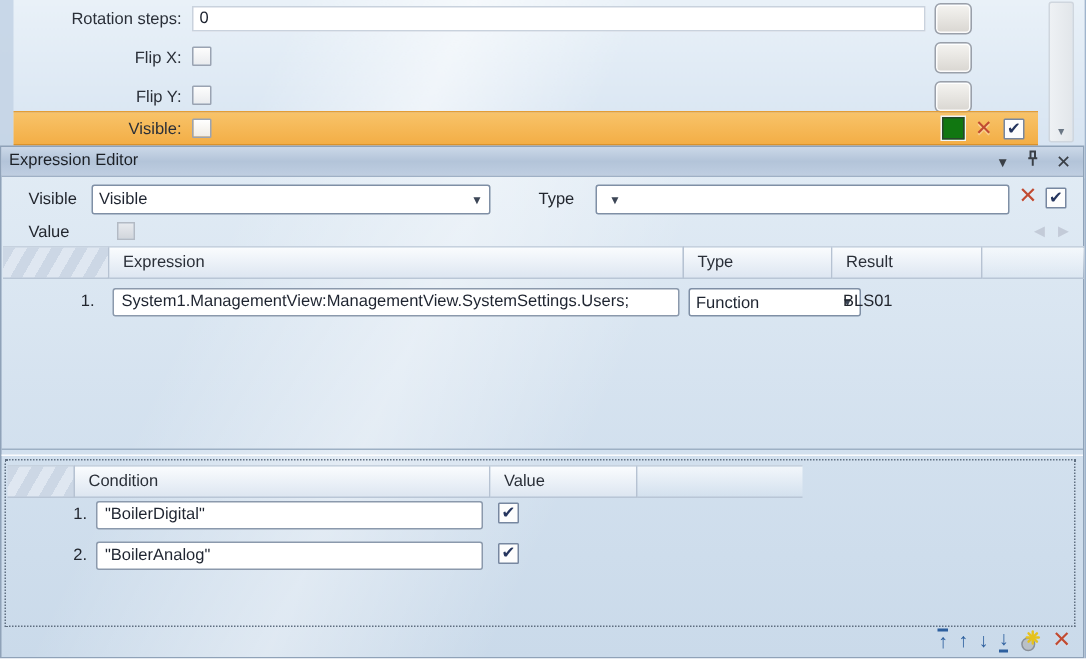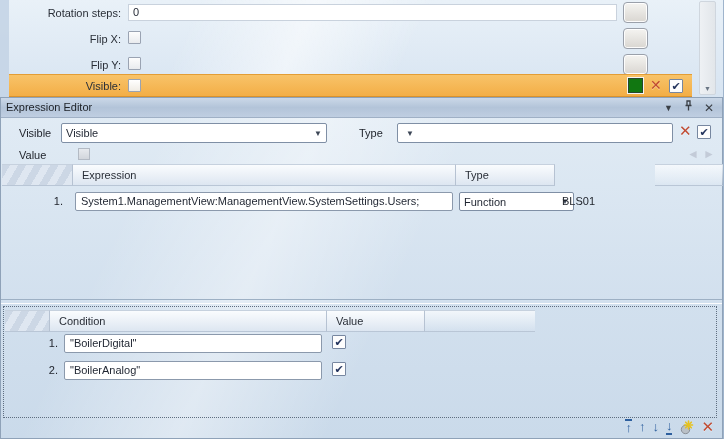--- a/index.html
+++ b/index.html
@@ -197,20 +197,21 @@
     <div class="cb-checked" style="left:696px; top:27px;"><span>✔</span></div>
 
     <span class="lbl" style="left:18px; top:51px;">Value</span>
     <div class="cb-disabled" style="left:77px; top:50px;"></div>
     <span class="nav-arrow" style="left:686px; top:49px;">◄</span>
     <span class="nav-arrow" style="left:702px; top:49px;">►</span>
 
     <div class="th-cell th-stub" style="left:1px; top:66px; width:71px;"></div>
     <div class="th-cell" style="left:72px; top:66px; width:383px;">Expression</div>
     <div class="th-cell" style="left:455px; top:66px; width:99px;">Type</div>
+    <div class="th-cell" style="left:554px; top:66px; width:100px;">Result</div>
     <div class="th-cell th-rest" style="left:654px; top:66px; width:68px;"></div>
 
     <div class="row-index" style="left:38px; top:97px; width:24px;">1.</div>
     <div class="textbox" style="left:74px; top:94px; width:378px; height:19px;">System1.ManagementView:ManagementView.SystemSettings.Users;</div>
     <div class="dropdown" style="left:458px; top:94px; width:115px; height:19px;">
       <span class="dd-value">Function</span>
       <span class="dd-arrow">▼</span>
     </div>
     <span class="result-text" style="left:561px; top:97px;">BLS01</span>
 

